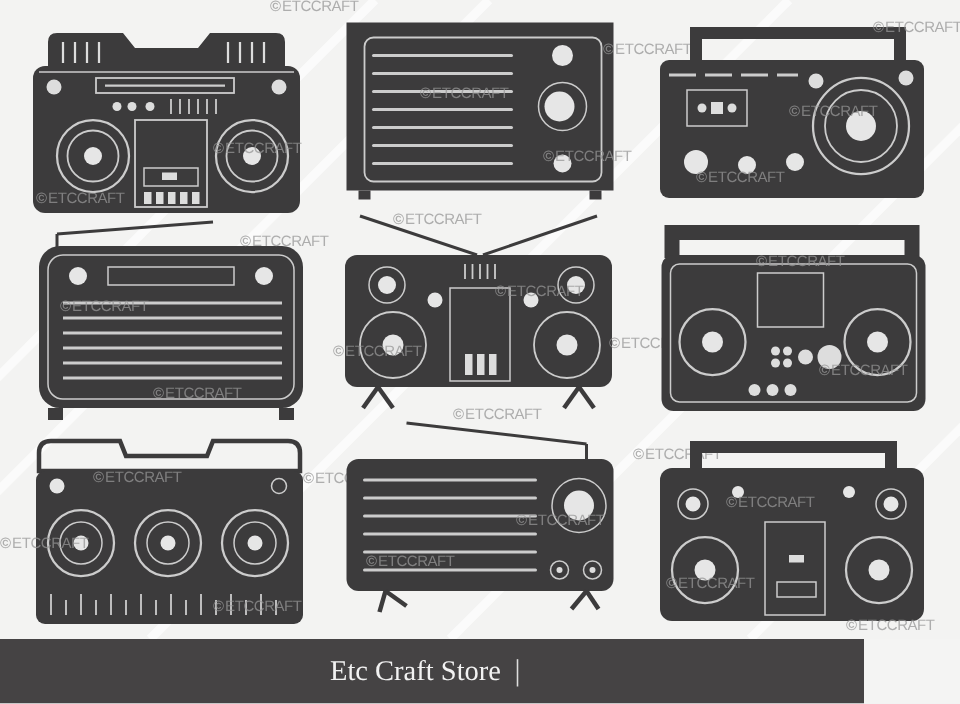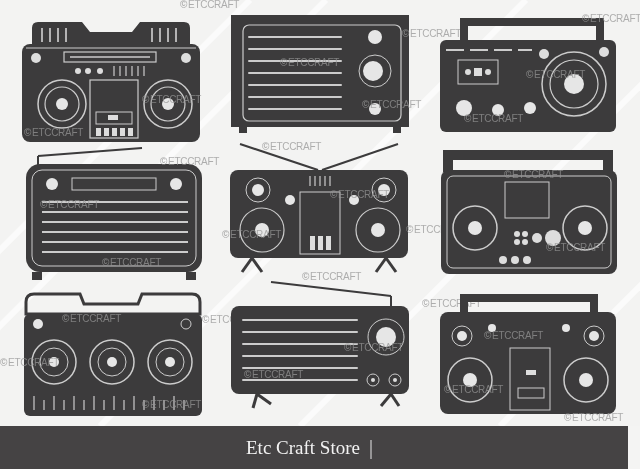--- a/index.html
+++ b/index.html
@@ -3,21 +3,21 @@
 <meta charset="utf-8">
 <style>
   html,body{margin:0;padding:0;}
   body{width:640px;height:469px;overflow:hidden;background:#f4f4f3;font-family:"Liberation Serif",serif;position:relative;}
   .canvas{position:absolute;left:0;top:0;width:640px;height:426px;background:#f3f3f2;overflow:hidden;}
   .canvas svg.bg{position:absolute;left:0;top:0;}
   .item{position:absolute;}
   .item svg{display:block;overflow:visible;}
   .wm{position:absolute;font-family:Liberation Sans, sans-serif;font-size:10px;color:rgba(150,150,150,0.75);letter-spacing:-0.3px;white-space:nowrap;}
   .wm::before{content:"©";font-weight:bold;margin-right:1px;}
-  .footer{position:absolute;left:0;top:426px;width:628px;height:43px;background:#454344;display:flex;align-items:center;justify-content:center;color:#f2f2f2;font-family:"Liberation Serif",serif;font-size:19px;}
+  .footer{position:absolute;left:0;top:426px;width:576px;height:43px;background:#454344;display:flex;align-items:center;justify-content:center;color:#f2f2f2;font-family:"Liberation Serif",serif;font-size:19px;}
   .footer .sep{margin:0 9px;font-size:20px;color:#ddd;}
 </style>
 </head>
 <body>
 
 <div class="canvas">
   <svg class="bg" width="640" height="426">
     <g stroke="#ffffff" stroke-width="6" opacity="0.7">
       <line x1="-50" y1="300" x2="250" y2="0"></line>
         <line x1="100" y1="426" x2="526" y2="0"></line>

